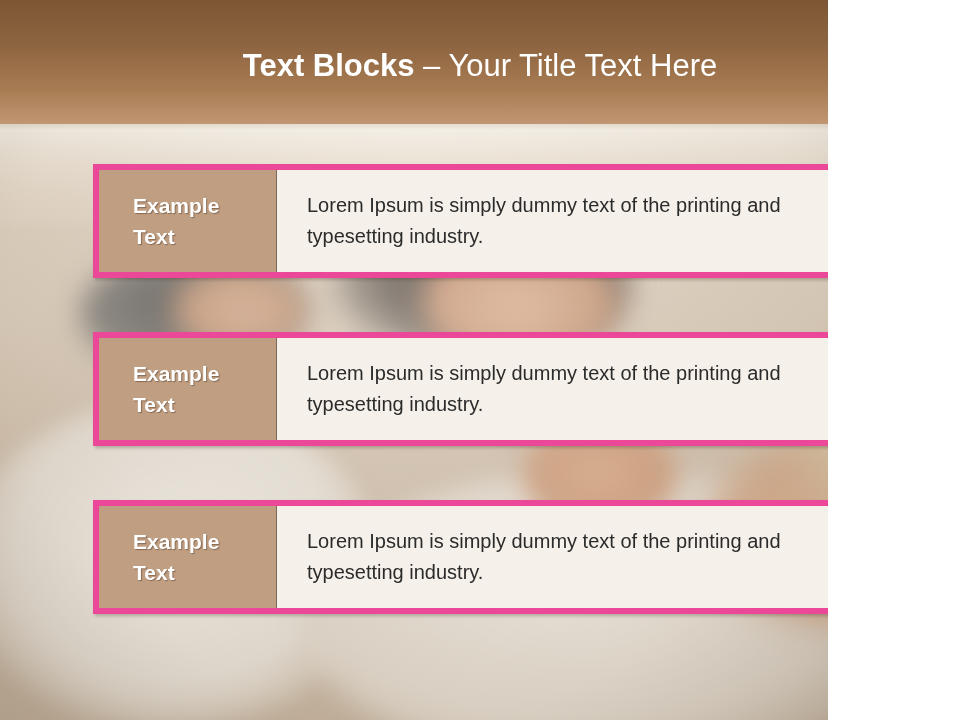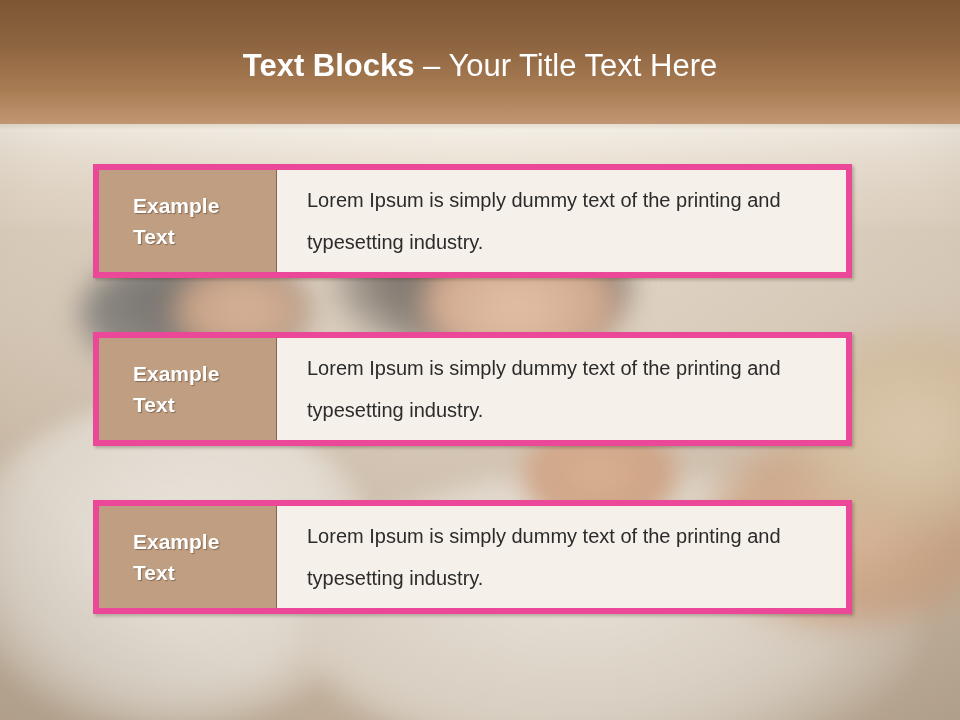--- a/index.html
+++ b/index.html
@@ -7,21 +7,21 @@
     padding: 0;
   }
   body {
     width: 960px;
     height: 720px;
     font-family: "Liberation Sans", sans-serif;
     overflow: hidden;
   }
   .slide {
     position: relative;
-    width: 960px;
+    width: 828px;
     height: 720px;
     background: #d9cfc4;
     overflow: hidden;
   }
 
   
   .bg {
     position: absolute;
     inset: 0;
     background:
@@ -164,21 +164,21 @@
     background: #f5f1ea;
     display: flex;
     flex-direction: column;
     justify-content: center;
     padding: 0 26px 0 30px;
   }
   .block-body p {
     margin: 0;
     color: #2b2b2b;
     font-size: 20px;
-    line-height: 42px;
+    line-height: 31px;
   }
 </style>
 </head>
 <body>
 
 <div class="slide">
 
   <div class="bg">
     <div class="blob hair-left"></div>
     <div class="blob face-left"></div>

